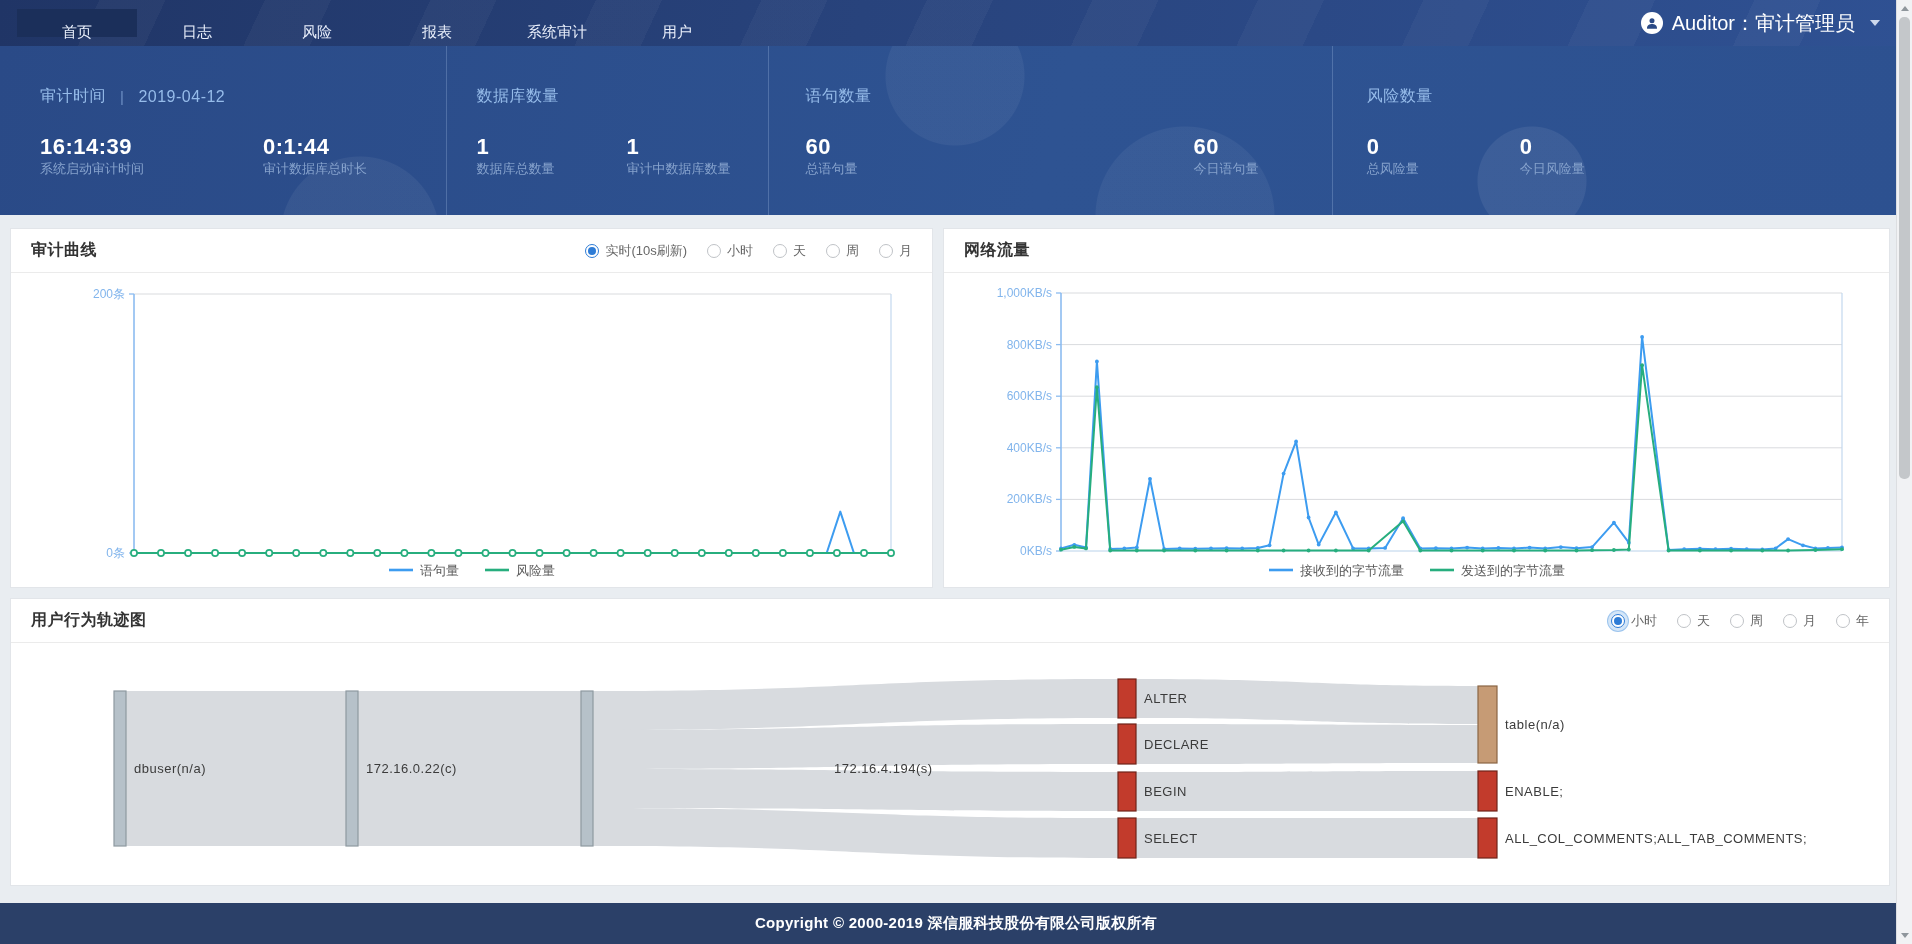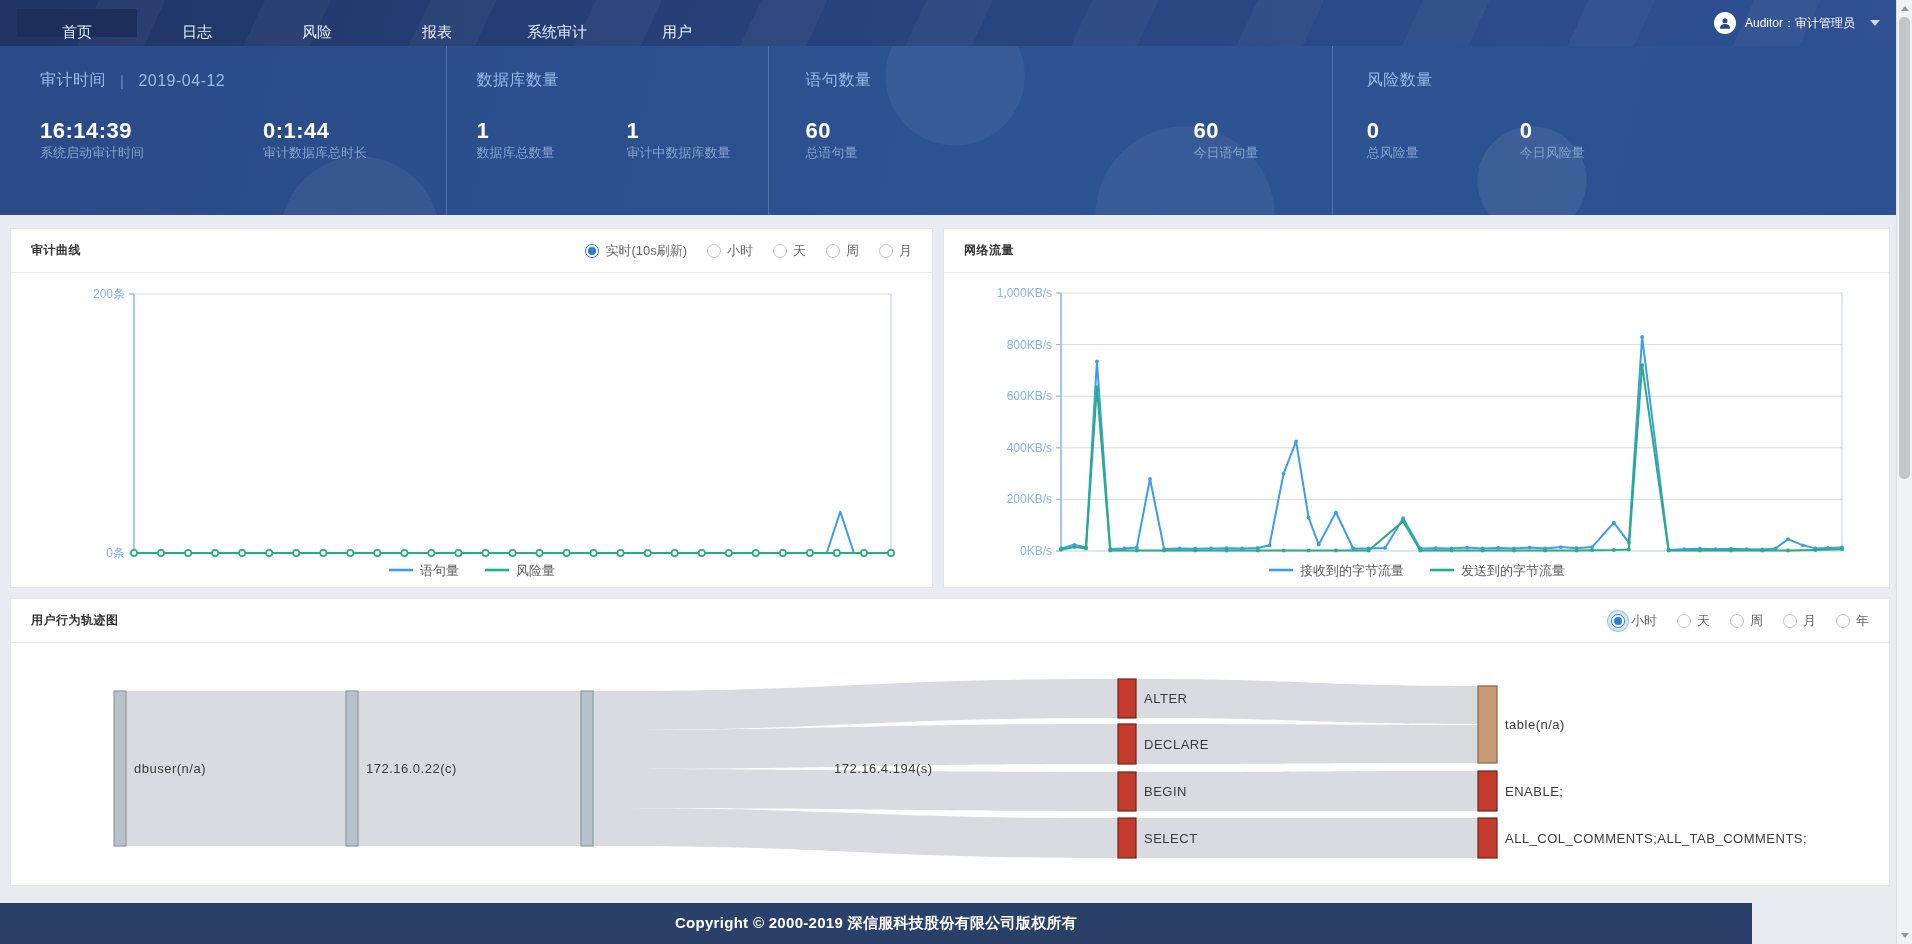--- a/index.html
+++ b/index.html
@@ -16,65 +16,65 @@
     background-image:
       repeating-linear-gradient(115deg, rgba(255,255,255,0.00) 0 90px, rgba(255,255,255,0.035) 90px 150px),
       linear-gradient(100deg,#203566 0%, #28437c 45%, #2f5193 100%);
     display:flex; align-items:center; z-index:5;
   }
   .brand { display:flex; align-items:center; gap:10px; padding-left:14px; width:268px; }
   .brand-text { color:#ffffff; font-size:17px; font-weight:bold; letter-spacing:.5px; white-space:nowrap; }
   .tabs { display:flex; height:28px; margin-left:17px; }
   .tab { width:120px; text-align:center; line-height:46px; color:#e9effb; font-size:15px; cursor:pointer; white-space:nowrap; }
   .tab.active { background:#1b2f5a; }
-  .user { position:absolute; right:32px; top:0; height:46px; display:flex; align-items:center; gap:9px; color:#fff; font-size:12px; cursor:pointer; }
+  .user { position:absolute; right:32px; top:0; height:46px; display:flex; align-items:center; gap:9px; color:#fff; font-size:20px; cursor:pointer; }
   .user-circle { width:22px; height:22px; border-radius:50%; background:#fff; display:flex; align-items:center; justify-content:center; }
   .caret { width:0; height:0; border-left:5px solid transparent; border-right:5px solid transparent; border-top:6px solid #cdd8ec; margin-left:6px; }
 
   
   .stats {
     position:absolute; left:0; top:46px; width:1912px; height:169px; display:flex; color:#fff;
     background-image:
       radial-gradient(circle 80px at 360px 190px, rgba(255,255,255,0.055) 0 79px, rgba(255,255,255,0) 80px),
       radial-gradient(circle 70px at 955px 30px,  rgba(255,255,255,0.05)  0 69px, rgba(255,255,255,0) 70px),
       radial-gradient(circle 90px at 1185px 170px,rgba(255,255,255,0.05)  0 89px, rgba(255,255,255,0) 90px),
       radial-gradient(circle 55px at 1532px 135px,rgba(255,255,255,0.07)  0 54px, rgba(255,255,255,0) 55px),
       linear-gradient(103deg,#2a4a87 0%, #2e5392 55%, #2d5190 100%);
   }
-  .sec { height:100%; padding-top:24px; border-right:1px solid rgba(173,199,233,0.28); }
+  .sec { height:100%; padding-top:40px; border-right:1px solid rgba(173,199,233,0.28); }
   .sec.s1 { width:23.4%; padding-left:40px; }
   .sec.s2 { width:16.8%; padding-left:29px; }
   .sec.s3 { width:29.5%; padding-left:37px; }
   .sec.s4 { width:30.3%; padding-left:34px; border-right:none; }
   .sec-head { font-size:16px; color:#96bcea; display:flex; align-items:center; gap:14px; letter-spacing:.5px; }
   .sec-head .sep { color:#6e8fc4; font-size:15px; }
   .sec-items { display:flex; margin-top:27px; }
   .stat-item.w223 { width:223px; } .stat-item.w150 { width:150px; }
   .stat-item.w388 { width:388px; } .stat-item.w153 { width:153px; }
   .val { font-size:22px; font-weight:bold; letter-spacing:.5px; }
   .lab { font-size:13px; color:#87a3cd; }
 
   
   .panel { position:absolute; background:#fff; border:1px solid #e2e5e9; }
   #audit-panel   { left:10px;  top:228px; width:923px;  height:360px; }
   #network-panel { left:943px; top:228px; width:947px;  height:360px; }
   #sankey-panel  { left:10px;  top:598px; width:1880px; height:288px; }
   .panel-head { height:44px; border-bottom:1px solid #ebebeb; display:flex; align-items:center; padding:0 20px; }
-  .panel-title { font-size:12px; font-weight:bold; color:#333; letter-spacing:.5px; }
+  .panel-title { font-size:16px; font-weight:bold; color:#333; letter-spacing:.5px; }
   .radio-group { margin-left:auto; display:flex; align-items:center; gap:20px; }
   .radio { display:flex; align-items:center; gap:6px; font-size:13px; color:#666; cursor:pointer; white-space:nowrap; }
   .rb { width:14px; height:14px; border-radius:50%; border:1px solid #c0c3c7; background:#fff; position:relative; flex:none; }
   .radio.checked .rb { border-color:#2e7cd6; }
   .radio.checked .rb::after { content:""; position:absolute; inset:2px; border-radius:50%; background:#2e7cd6; }
   .radio.focus .rb { box-shadow:0 0 0 3px #d4e6f8, 0 0 0 4px #9dc5ee; }
   .chart-body { position:absolute; left:0; top:44px; }
 
   
   .footer {
-    position:absolute; left:0; top:903px; width:1752px; height:41px; background:#2b4068;
+    position:absolute; left:0; top:903px; width:1912px; height:41px; background:#2b4068;
     color:#fff; display:flex; align-items:center; justify-content:center;
     font-size:15px; font-weight:bold; letter-spacing:.3px;
   }
 
   
   .scrollbar { position:absolute; right:0; top:0; width:16px; height:944px; background:#f1f2f4; border-left:1px solid #dcdee1; z-index:9; }
   .sb-btn { position:absolute; left:0; width:15px; height:17px; display:flex; align-items:center; justify-content:center; }
   .sb-btn.up { top:0; } .sb-btn.down { bottom:0; }
   .tri-up   { width:0;height:0;border-left:4px solid transparent;border-right:4px solid transparent;border-bottom:5px solid #8f969c; }
   .tri-down { width:0;height:0;border-left:4px solid transparent;border-right:4px solid transparent;border-top:5px solid #8f969c; }

